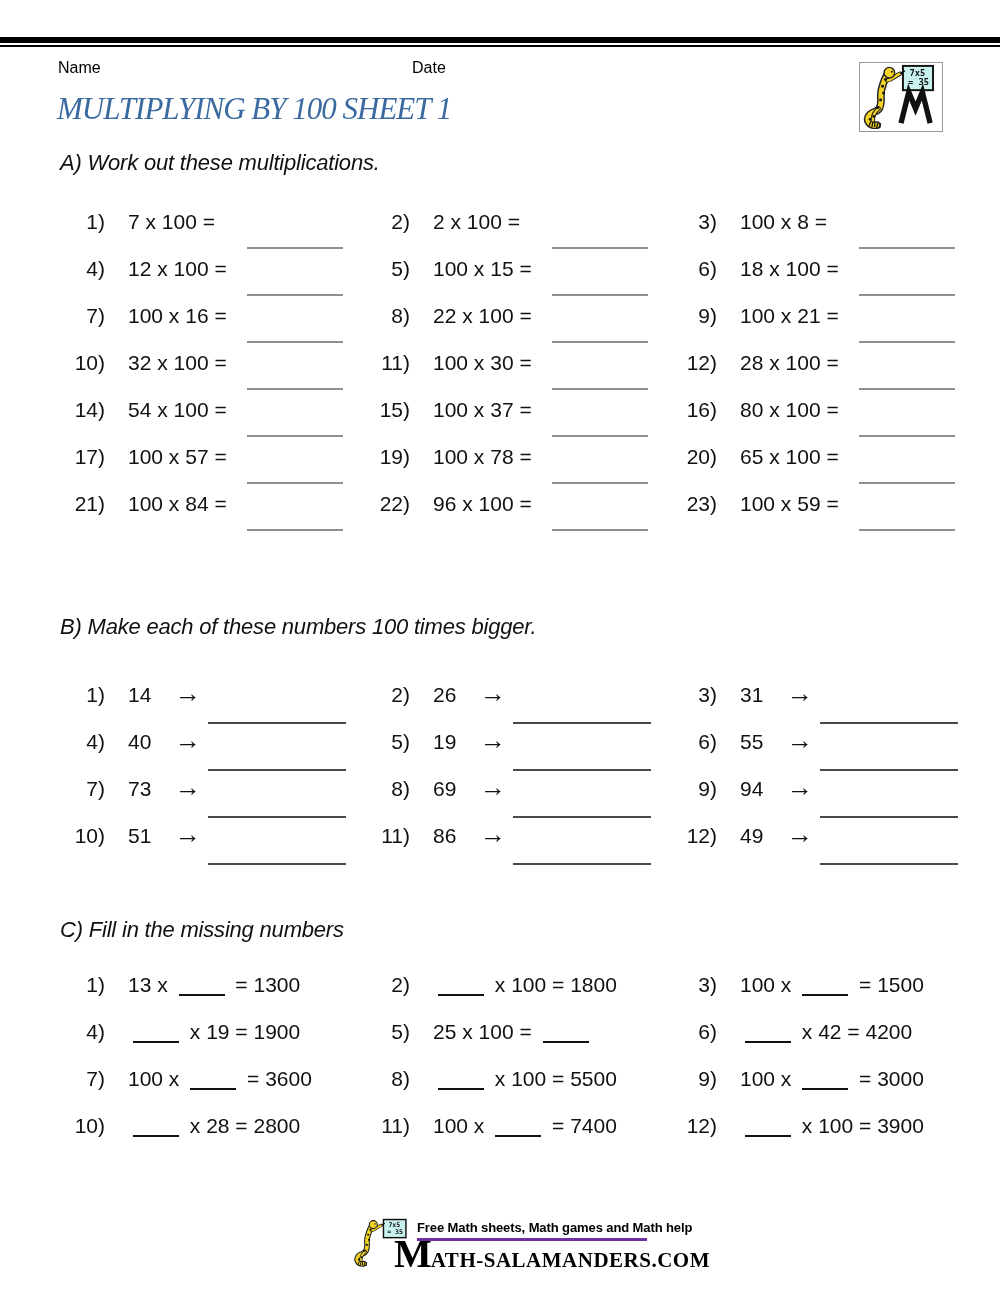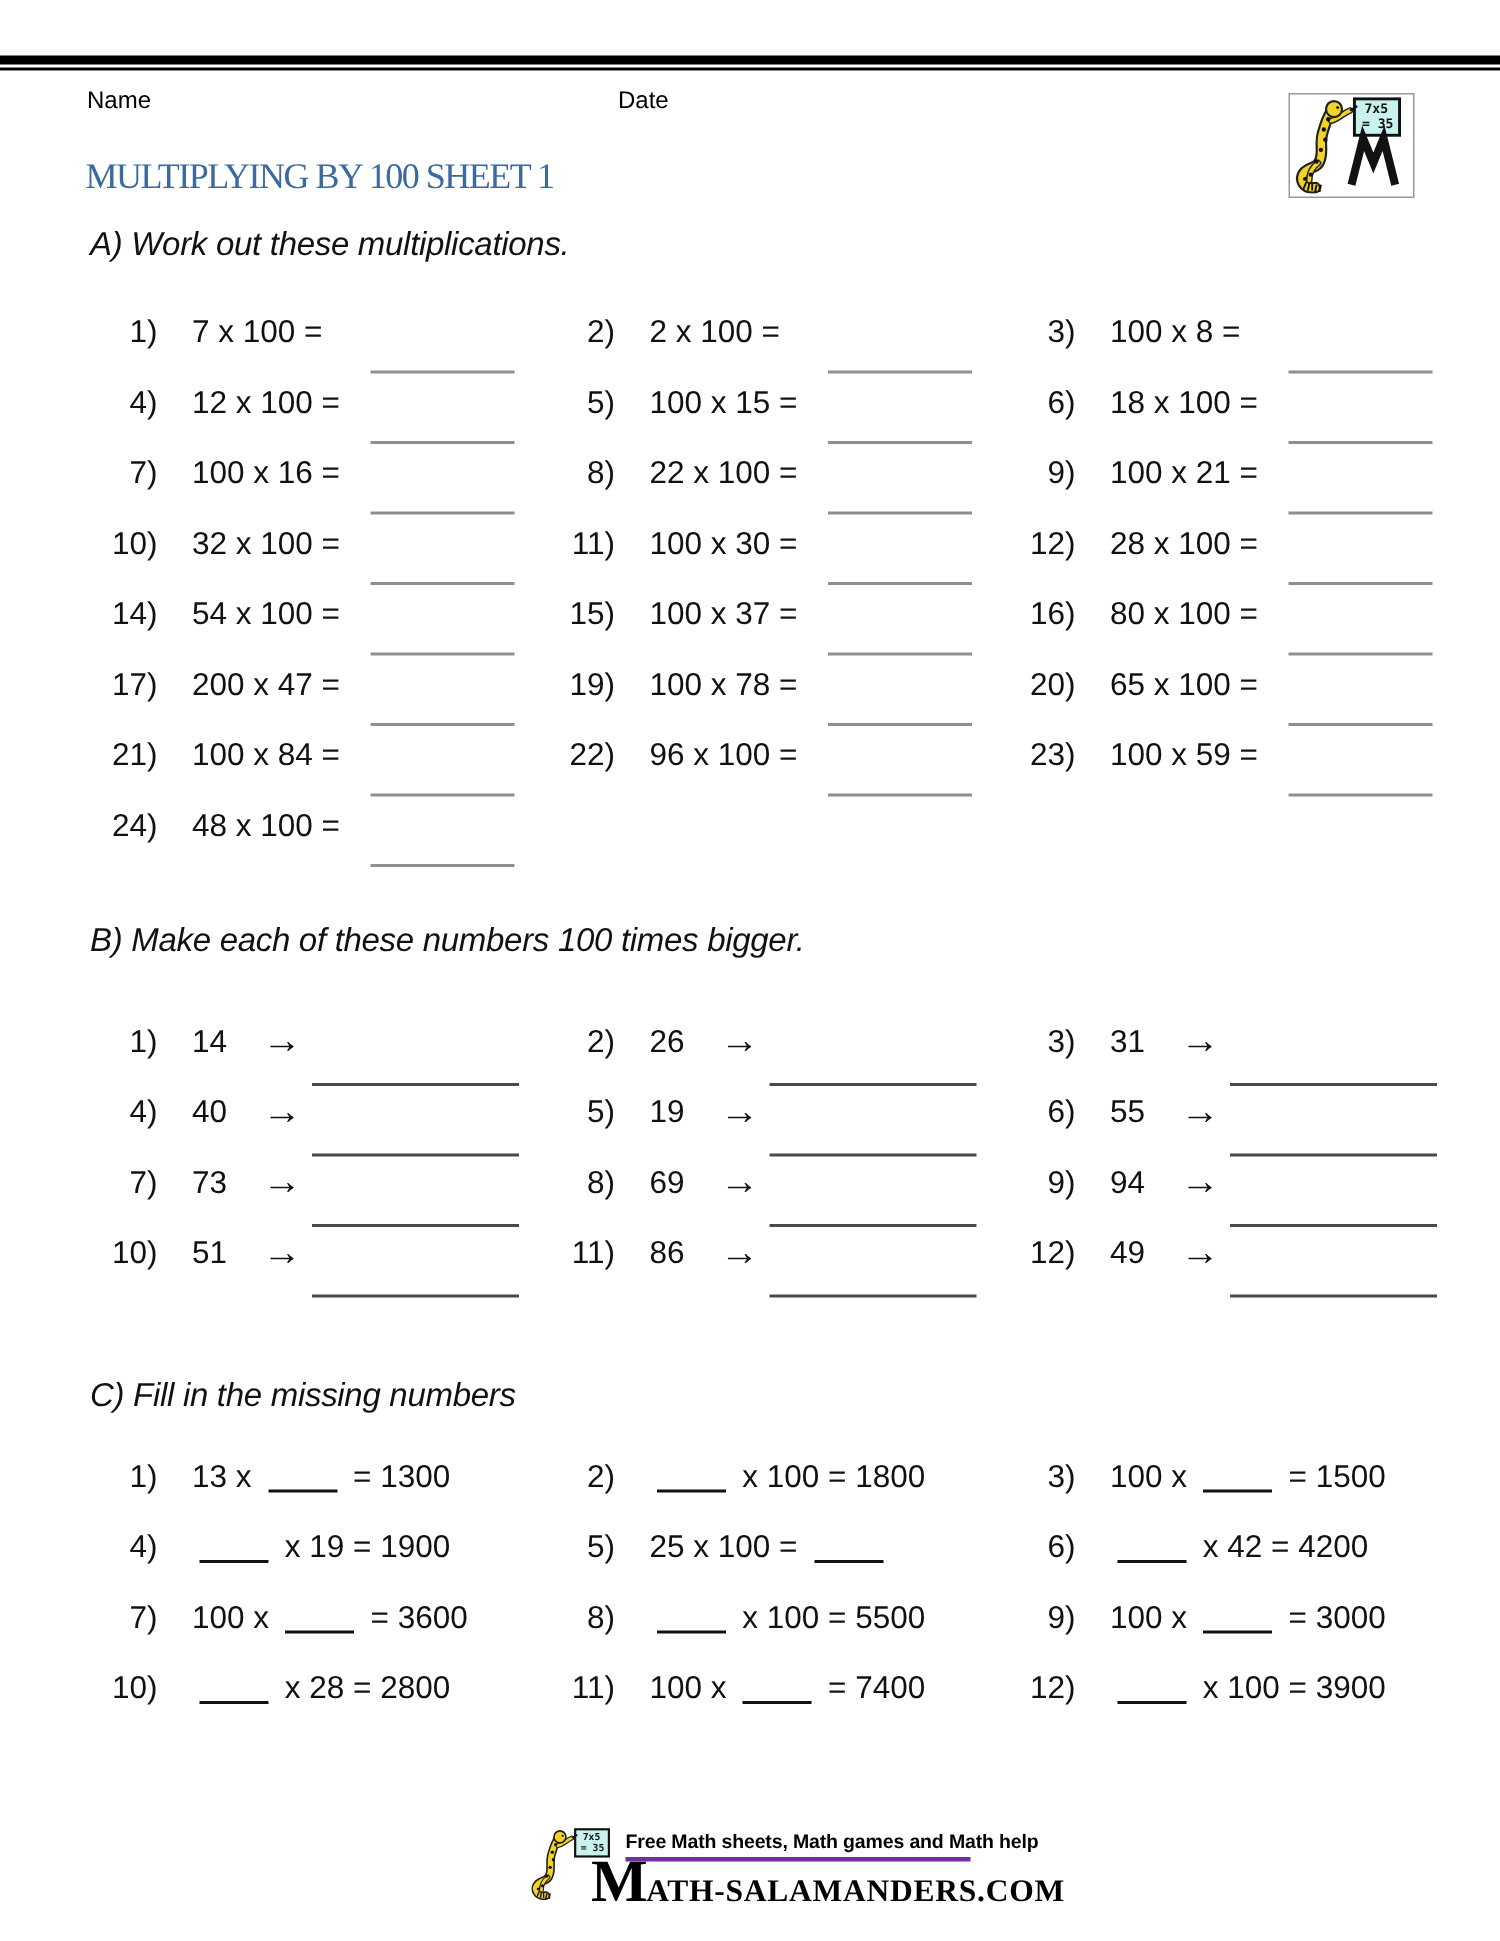--- a/index.html
+++ b/index.html
@@ -10,22 +10,22 @@
           border-top:6px solid #000;border-bottom:2px solid #000;}
 
   .field-label{position:absolute;top:59px;font-size:16px;color:#000;}
   .name-label{left:58px;}
   .date-label{left:412px;}
 
   .logo-box{position:absolute;left:859px;top:62px;width:82px;height:68px;
             border:1px solid #999;background:#fff;}
   .logo-box svg{display:block;width:80px;height:66px;margin:0 auto;}
 
-  .title{position:absolute;left:57px;top:105px;font-family:"Liberation Serif",serif;
-         font-size:24px;letter-spacing:-1px;color:#3a6a9f;white-space:nowrap;}
+  .title{position:absolute;left:57px;top:91px;font-family:"Liberation Serif",serif;
+         font-size:31px;letter-spacing:-1px;color:#3a6a9f;white-space:nowrap;font-style:italic;}
 
   .sec-heading{position:absolute;left:60px;font-size:22px;font-style:italic;
                color:#111;letter-spacing:-0.2px;white-space:nowrap;}
   #heading-a{top:150px;}
   #heading-b{top:614px;}
   #heading-c{top:917px;}
 
   .grid{position:absolute;left:60px;display:grid;grid-template-columns:305px 307px 328px;}
   #grid-a{top:210px;grid-auto-rows:47px;}
   #grid-b{top:683px;grid-auto-rows:47px;}
@@ -182,21 +182,21 @@
         <span class="eq">100 x 37 =</span>
         <div class="a-line"></div>
       </div>
       <div class="cell">
         <span class="num">16)</span>
         <span class="eq">80 x 100 =</span>
         <div class="a-line"></div>
       </div>
       <div class="cell">
         <span class="num">17)</span>
-        <span class="eq">200 x 47 =</span>
+        <span class="eq">100 x 57 =</span>
         <div class="a-line"></div>
       </div>
       <div class="cell">
         <span class="num">19)</span>
         <span class="eq">100 x 78 =</span>
         <div class="a-line"></div>
       </div>
       <div class="cell">
         <span class="num">20)</span>
         <span class="eq">65 x 100 =</span>
@@ -208,25 +208,20 @@
         <div class="a-line"></div>
       </div>
       <div class="cell">
         <span class="num">22)</span>
         <span class="eq">96 x 100 =</span>
         <div class="a-line"></div>
       </div>
       <div class="cell">
         <span class="num">23)</span>
         <span class="eq">100 x 59 =</span>
-        <div class="a-line"></div>
-      </div>
-      <div class="cell">
-        <span class="num">24)</span>
-        <span class="eq">48 x 100 =</span>
         <div class="a-line"></div>
       </div>
     </div>
 
   <div class="sec-heading" id="heading-b">B) Make each of these numbers 100 times bigger.</div>
   <div class="grid" id="grid-b">
       <div class="cell">
         <span class="num">1)</span>
         <span class="b-val">14</span>
         <span class="b-arrow">→</span>

